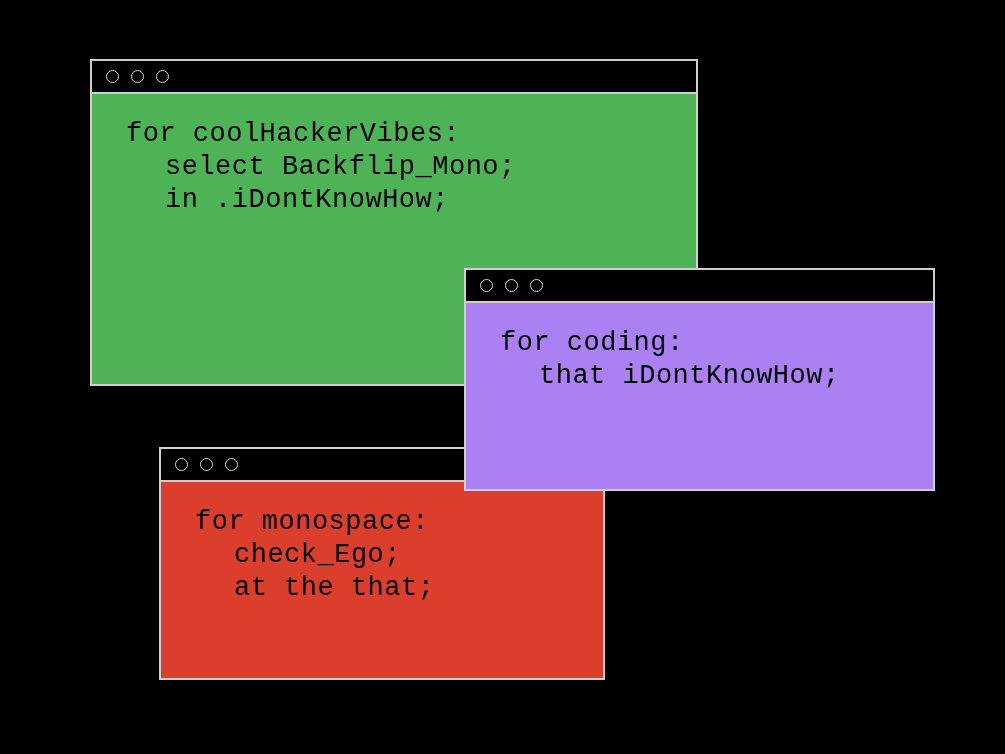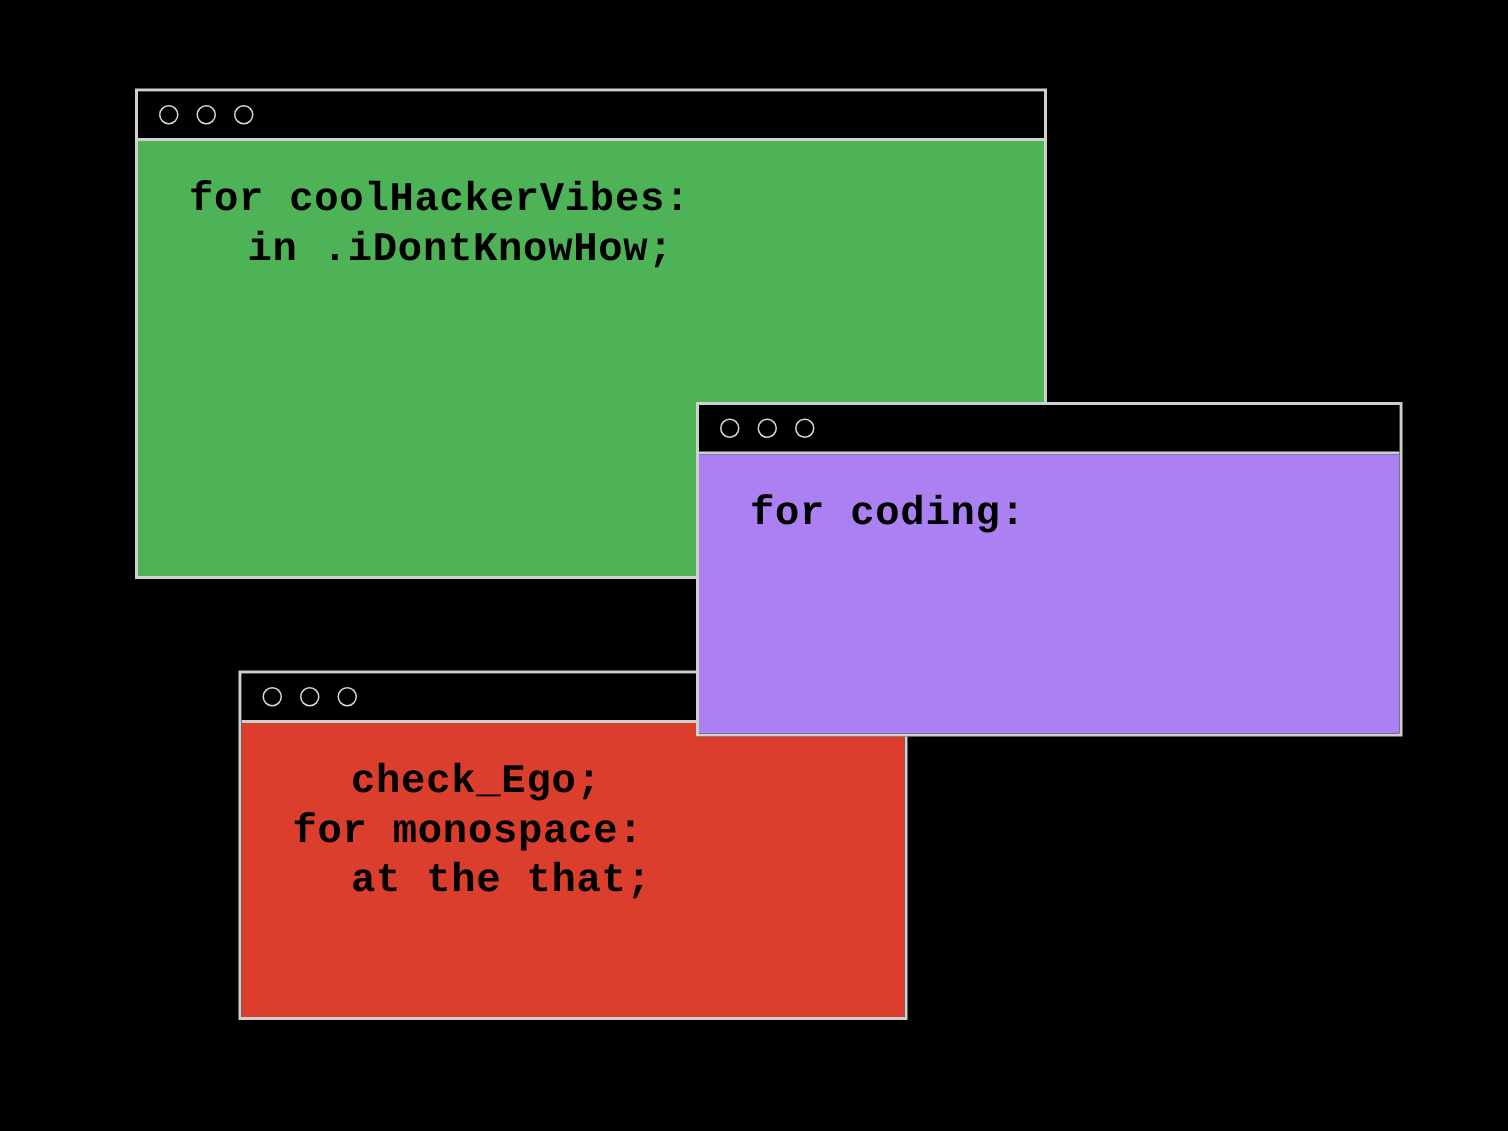--- a/index.html
+++ b/index.html
@@ -59,21 +59,21 @@
   .code {
     position: absolute;
     top: 0;
     left: 0;
     margin: 0;
     padding: 24px 0 0 34px;
     color: #000000;
     font-family: "Liberation Mono", "DejaVu Sans Mono", monospace;
     font-size: 27px;
     line-height: 33px;
-    font-weight: 700;
+    font-weight: 400;
     letter-spacing: 0.5px;
     white-space: pre;
   }
   .code .ln { display: block; }
   .code .ln.indent { padding-left: 39px; }
 
   
   #win-green  { left: 90px;  top: 59px;  width: 608px; height: 327px; z-index: 1; }
   #win-green  .body { background: #4EB356; }
 
@@ -89,39 +89,39 @@
 
 <div id="stage">
 
   <div class="window" id="win-green">
     <div class="titlebar">
       <span class="dot"></span>
       <span class="dot"></span>
       <span class="dot"></span>
     </div>
     <div class="body">
-      <pre class="code"><span class="ln">for coolHackerVibes:</span><span class="ln indent">in .iDontKnowHow;</span></pre>
+      <pre class="code"><span class="ln">for coolHackerVibes:</span><span class="ln indent">select Backflip_Mono;</span><span class="ln indent">in .iDontKnowHow;</span></pre>
     </div>
   </div>
 
   <div class="window" id="win-red">
     <div class="titlebar">
       <span class="dot"></span>
       <span class="dot"></span>
       <span class="dot"></span>
     </div>
     <div class="body">
-      <pre class="code"><span class="ln indent">check_Ego;</span><span class="ln">for monospace:</span><span class="ln indent">at the that;</span></pre>
+      <pre class="code"><span class="ln">for monospace:</span><span class="ln indent">check_Ego;</span><span class="ln indent">at the that;</span></pre>
     </div>
   </div>
 
   <div class="window" id="win-purple">
     <div class="titlebar">
       <span class="dot"></span>
       <span class="dot"></span>
       <span class="dot"></span>
     </div>
     <div class="body">
-      <pre class="code"><span class="ln">for coding:</span></pre>
+      <pre class="code"><span class="ln">for coding:</span><span class="ln indent">that iDontKnowHow;</span></pre>
     </div>
   </div>
 
 </div>
 
 </body></html>

